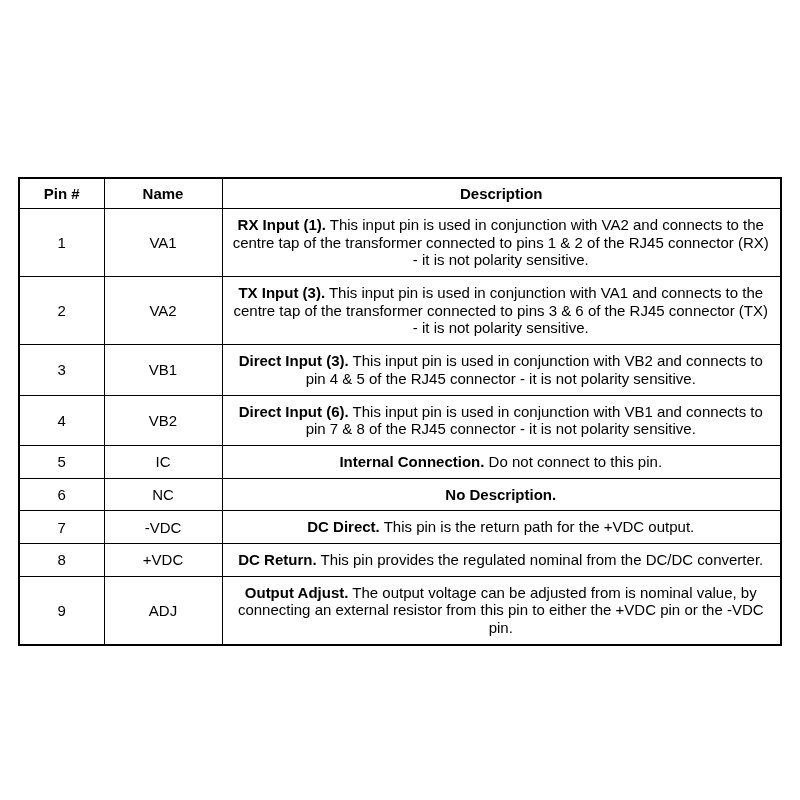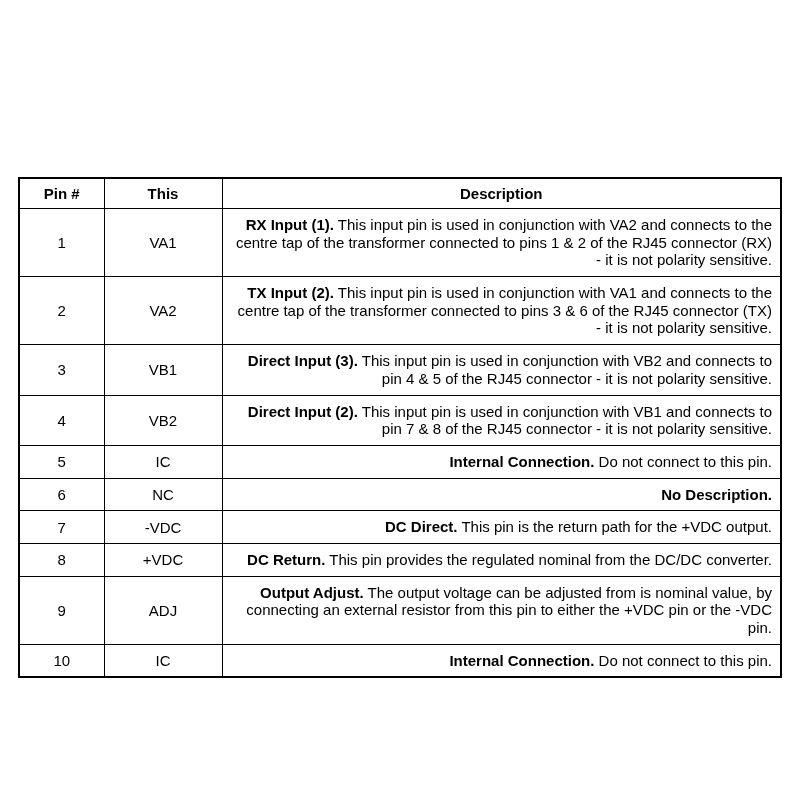--- a/index.html
+++ b/index.html
@@ -40,65 +40,65 @@
     border: 1px solid #000000;
     font-size: 15px;
     vertical-align: middle;
     background: #ffffff;
   }
   td.cell-pin, td.cell-name {
     text-align: center;
     padding: 4px 2px;
   }
   td.cell-desc {
-    text-align: right;
+    text-align: center;
     padding: 7px 8px 7px 7px;
     line-height: 1.18;
   }
   td.cell-desc .lead {
     font-weight: bold;
   }
 </style>
 </head>
 <body>
 
 <div class="sheet">
   <table class="pin-table">
     <colgroup>
       <col class="c-pin">
       <col class="c-name">
       <col class="c-desc">
     </colgroup>
     <thead>
       <tr>
         <th>Pin #</th>
-        <th>This</th>
+        <th>Name</th>
         <th>Description</th>
       </tr>
     </thead>
     <tbody>
       <tr>
         <td class="cell-pin">1</td>
         <td class="cell-name">VA1</td>
         <td class="cell-desc"><span class="lead">RX Input (1).</span><span> This input pin is used in conjunction with VA2 and connects to the centre tap of the transformer connected to pins 1 &amp; 2 of the RJ45 connector (RX) - it is not polarity sensitive.</span></td>
       </tr>
       <tr>
         <td class="cell-pin">2</td>
         <td class="cell-name">VA2</td>
-        <td class="cell-desc"><span class="lead">TX Input (2).</span><span> This input pin is used in conjunction with VA1 and connects to the centre tap of the transformer connected to pins 3 &amp; 6 of the RJ45 connector (TX) - it is not polarity sensitive.</span></td>
+        <td class="cell-desc"><span class="lead">TX Input (3).</span><span> This input pin is used in conjunction with VA1 and connects to the centre tap of the transformer connected to pins 3 &amp; 6 of the RJ45 connector (TX) - it is not polarity sensitive.</span></td>
       </tr>
       <tr>
         <td class="cell-pin">3</td>
         <td class="cell-name">VB1</td>
         <td class="cell-desc"><span class="lead">Direct Input (3).</span><span> This input pin is used in conjunction with VB2 and connects to pin 4 &amp; 5 of the RJ45 connector - it is not polarity sensitive.</span></td>
       </tr>
       <tr>
         <td class="cell-pin">4</td>
         <td class="cell-name">VB2</td>
-        <td class="cell-desc"><span class="lead">Direct Input (2).</span><span> This input pin is used in conjunction with VB1 and connects to pin 7 &amp; 8 of the RJ45 connector - it is not polarity sensitive.</span></td>
+        <td class="cell-desc"><span class="lead">Direct Input (6).</span><span> This input pin is used in conjunction with VB1 and connects to pin 7 &amp; 8 of the RJ45 connector - it is not polarity sensitive.</span></td>
       </tr>
       <tr>
         <td class="cell-pin">5</td>
         <td class="cell-name">IC</td>
         <td class="cell-desc"><span class="lead">Internal Connection.</span><span> Do not connect to this pin.</span></td>
       </tr>
       <tr>
         <td class="cell-pin">6</td>
         <td class="cell-name">NC</td>
         <td class="cell-desc"><span class="lead">No Description.</span><span></span></td>
@@ -111,20 +111,15 @@
       <tr>
         <td class="cell-pin">8</td>
         <td class="cell-name">+VDC</td>
         <td class="cell-desc"><span class="lead">DC Return.</span><span> This pin provides the regulated nominal from the DC/DC converter.</span></td>
       </tr>
       <tr>
         <td class="cell-pin">9</td>
         <td class="cell-name">ADJ</td>
         <td class="cell-desc"><span class="lead">Output Adjust.</span><span> The output voltage can be adjusted from is nominal value, by connecting an external resistor from this pin to either the +VDC pin or the -VDC pin.</span></td>
       </tr>
-      <tr>
-        <td class="cell-pin">10</td>
-        <td class="cell-name">IC</td>
-        <td class="cell-desc"><span class="lead">Internal Connection.</span><span> Do not connect to this pin.</span></td>
-      </tr>
     </tbody>
   </table>
 </div>
 
 </body></html>

